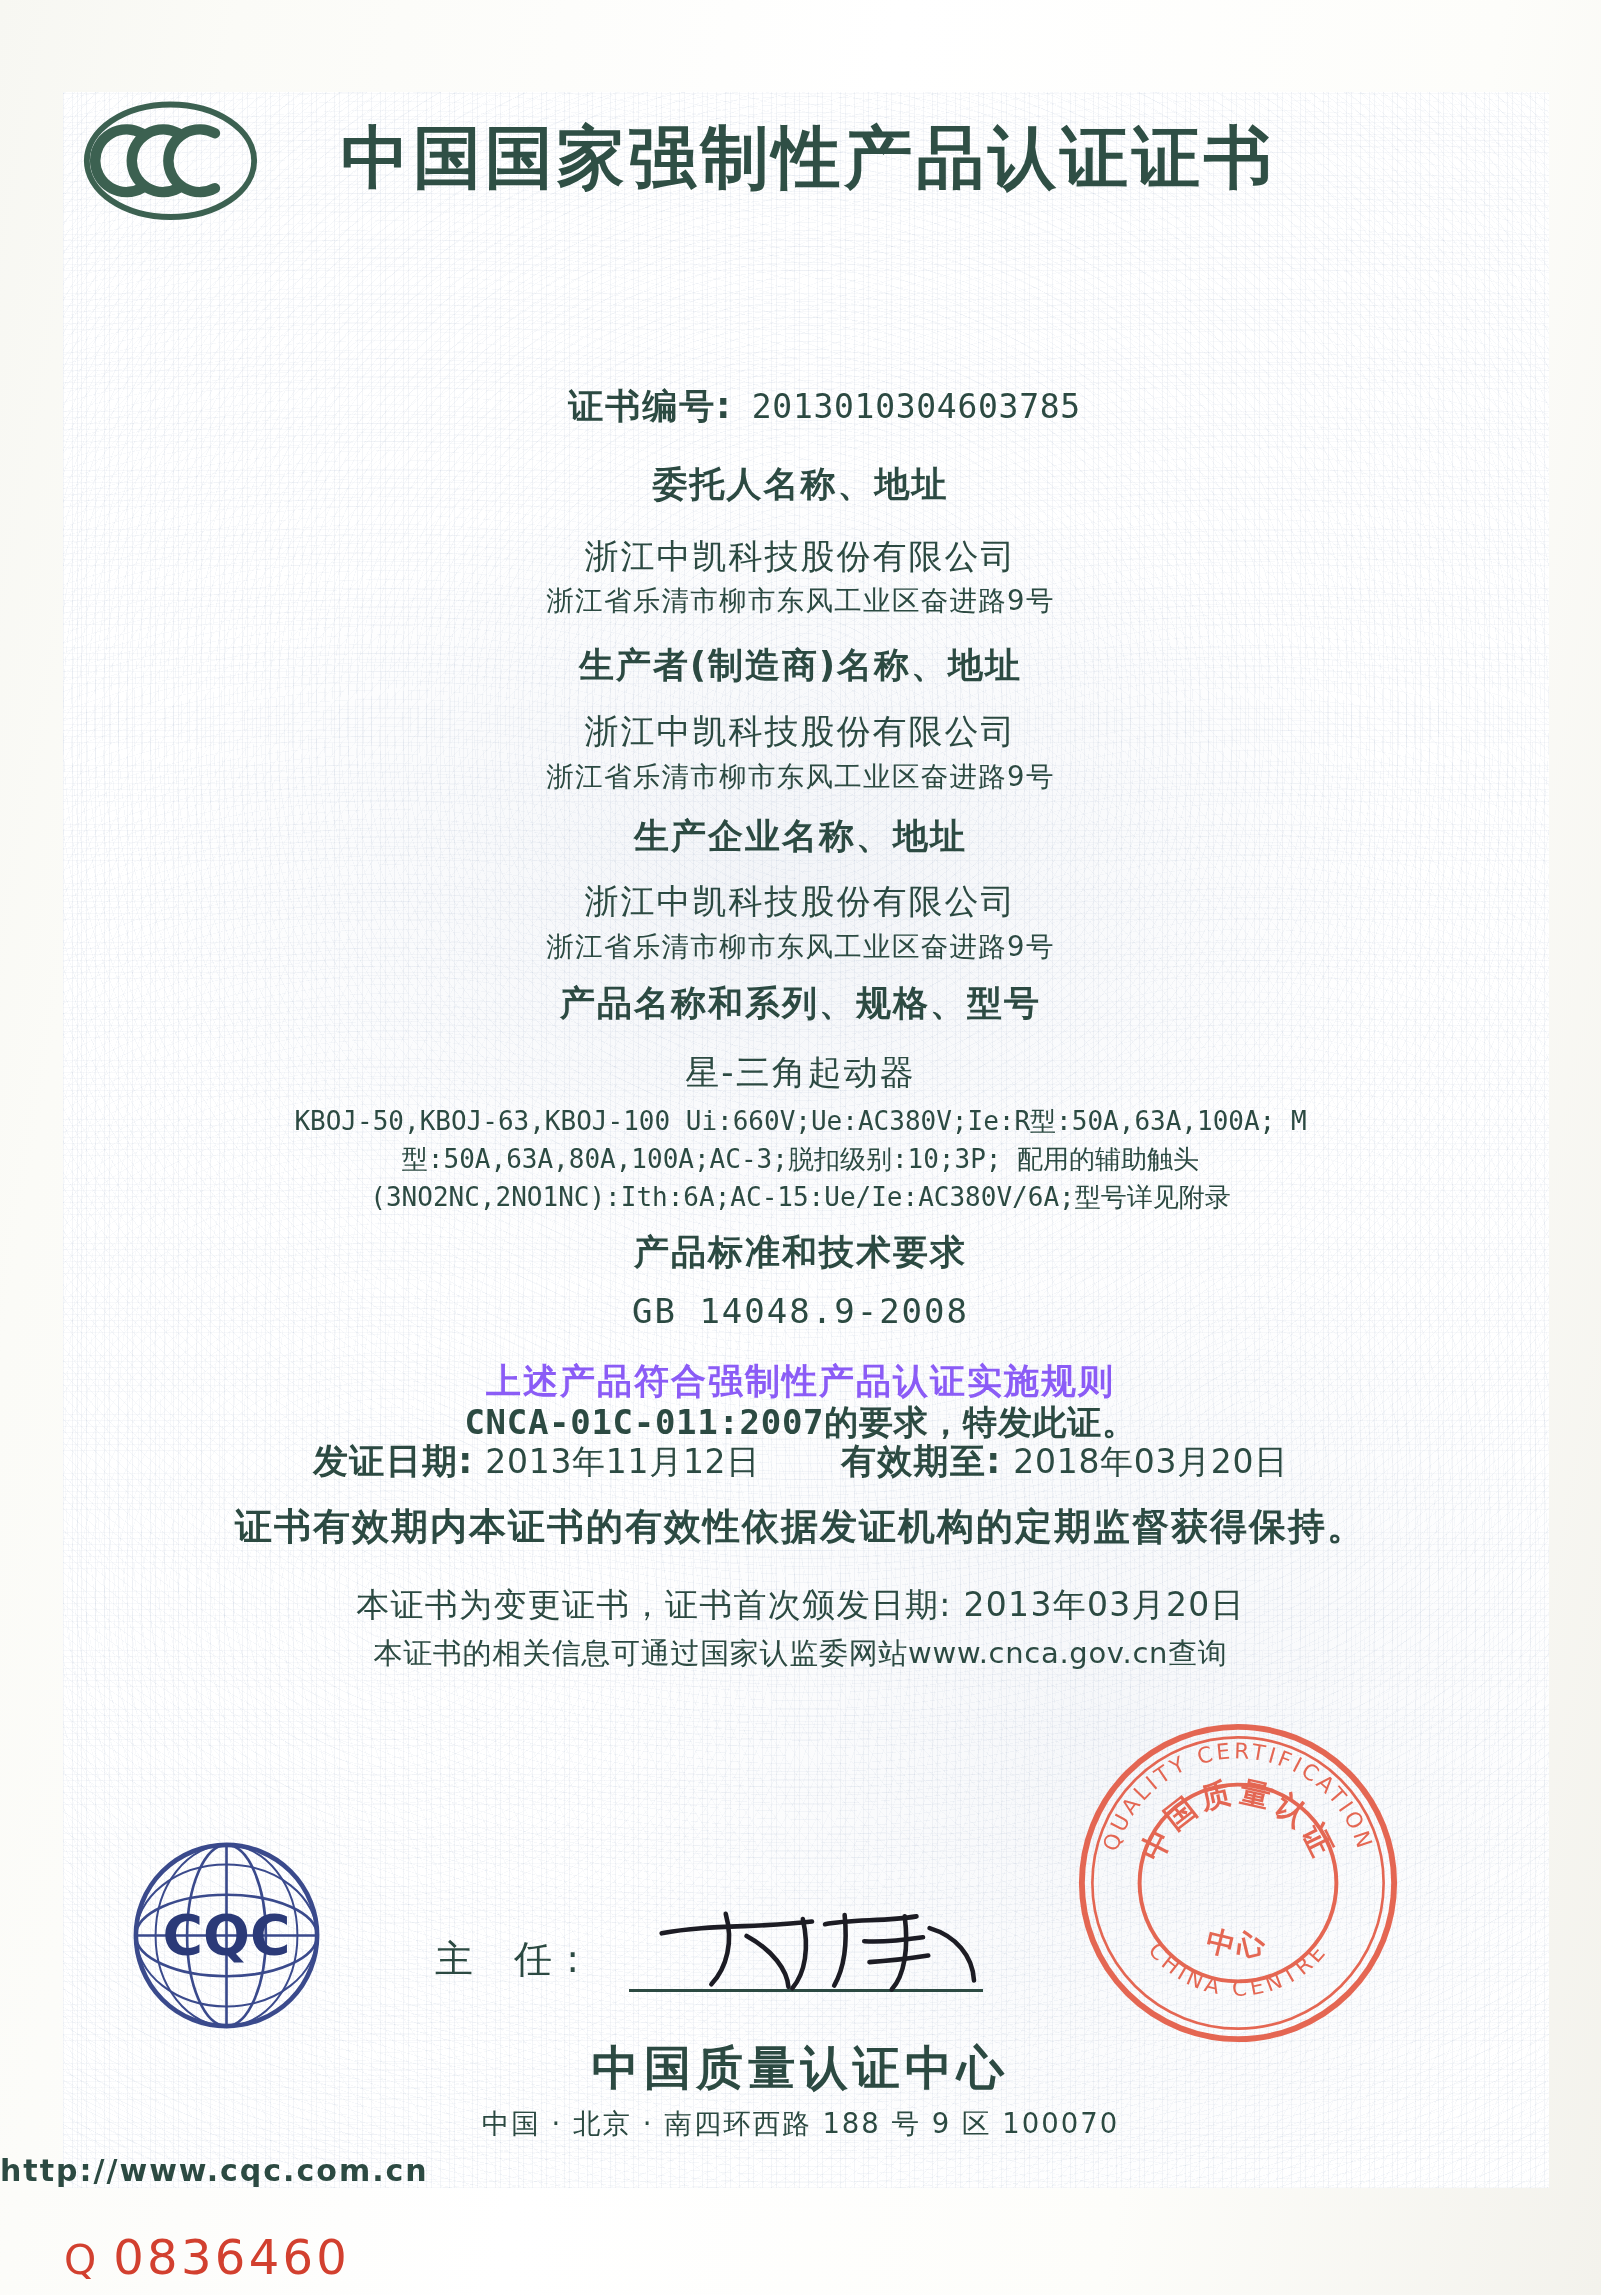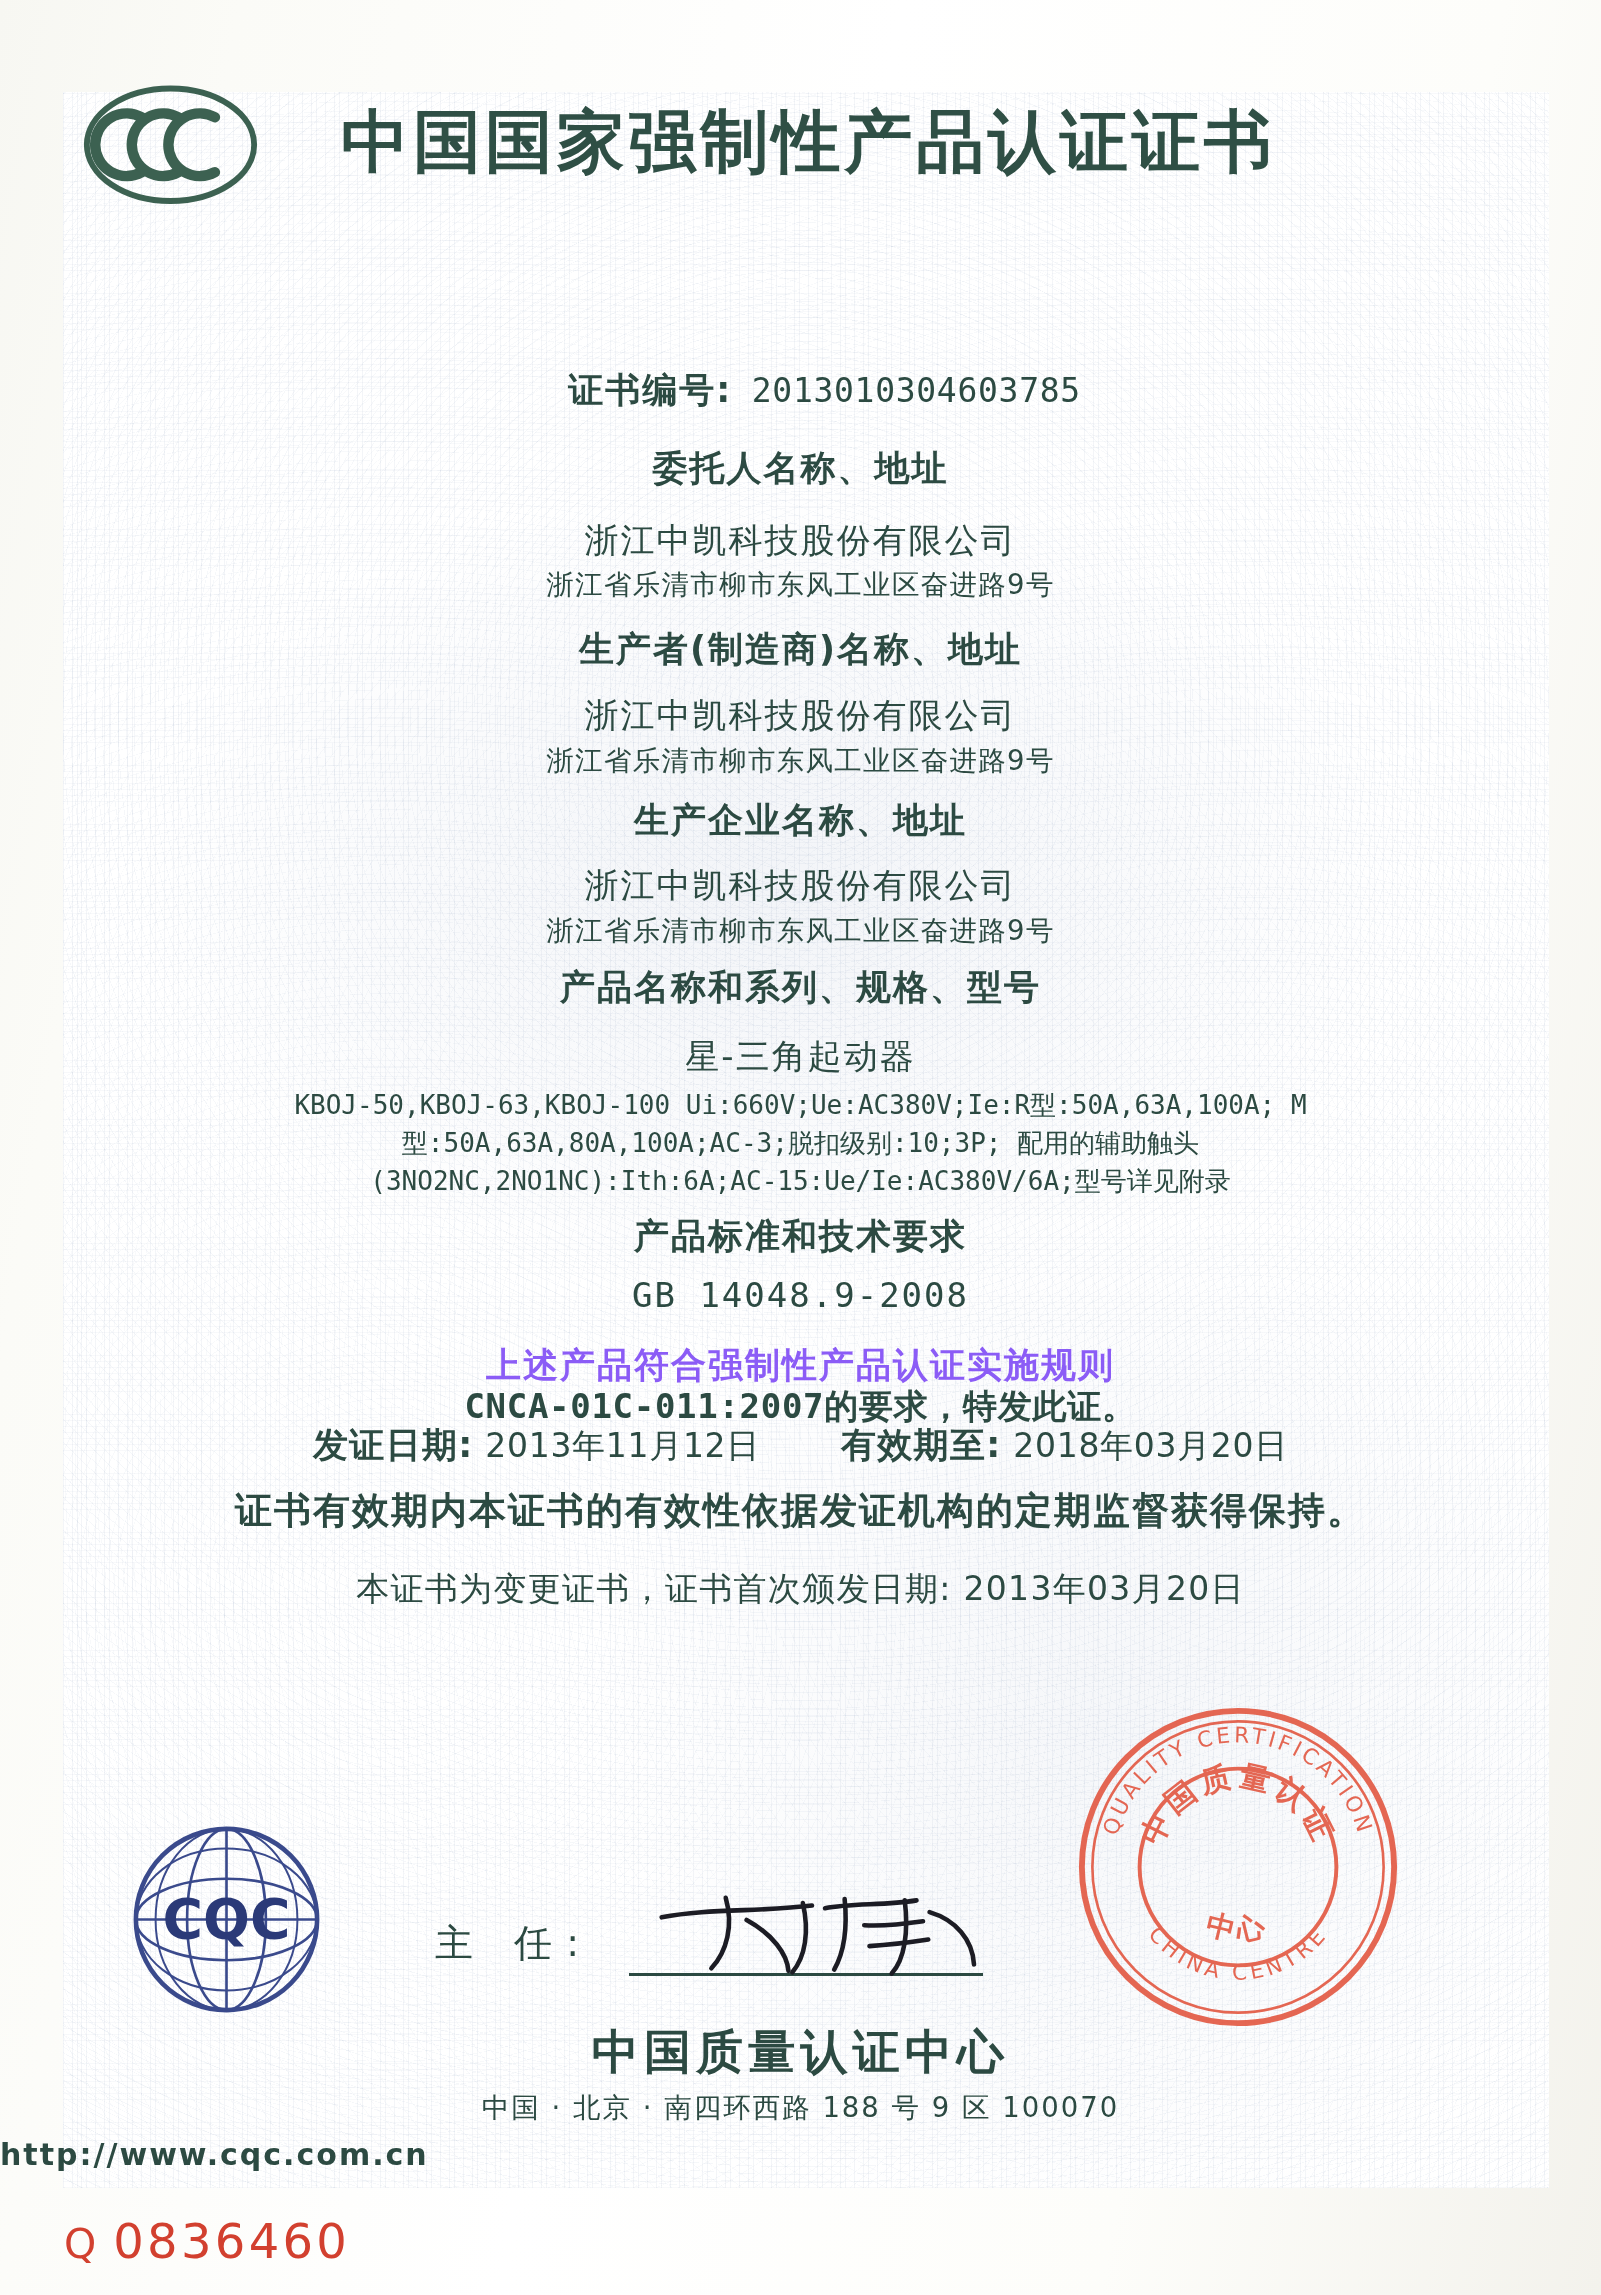--- a/index.html
+++ b/index.html
@@ -45,20 +45,21 @@
     background:
       repeating-radial-gradient(circle at 50% 30%, rgba(120,145,180,0.07) 0px, rgba(120,145,180,0.07) 0.7px, rgba(255,255,255,0) 0.7px, rgba(255,255,255,0) 7.9px),
       repeating-radial-gradient(circle at 22% 72%, rgba(120,145,180,0.055) 0px, rgba(120,145,180,0.055) 0.7px, rgba(255,255,255,0) 0.7px, rgba(255,255,255,0) 9.2px),
       repeating-radial-gradient(circle at 80% 65%, rgba(120,145,180,0.05) 0px, rgba(120,145,180,0.05) 0.7px, rgba(255,255,255,0) 0.7px, rgba(255,255,255,0) 10.5px);
     pointer-events: none;
   }
   .content {
     position: absolute;
     inset: 0;
     z-index: 5;
+    margin-top: 16px;
   }
 
   
   .header {
     position: absolute;
     left: 0;
     top: 72px;
     width: 100%;
     height: 151px;
   }
@@ -356,20 +357,21 @@
         <span class="date-value">2013年11月12日</span>
       </div>
       <div class="date-pair">
         <span class="date-label">有效期至:</span>
         <span class="date-value">2018年03月20日</span>
       </div>
     </div>
 
     <div class="row notice-bold" style="top:1486px;">证书有效期内本证书的有效性依据发证机构的定期监督获得保持。</div>
     <div class="row notice-1" style="top:1567px;">本证书为变更证书，证书首次颁发日期: 2013年03月20日</div>
+    <div class="row notice-2" style="top:1618px;">本证书的相关信息可通过国家认监委网站www.cnca.gov.cn查询</div>
 
     <div class="cqc-logo">
       <svg width="197" height="197" viewBox="0 0 300 300">
         <circle cx="150" cy="150" r="138" fill="none" stroke="#3a4a8c" stroke-width="7"></circle>
         <ellipse cx="150" cy="150" rx="138" ry="62" fill="none" stroke="#3a4a8c" stroke-width="4"></ellipse>
         <ellipse cx="150" cy="150" rx="138" ry="108" fill="none" stroke="#3a4a8c" stroke-width="3"></ellipse>
         <ellipse cx="150" cy="150" rx="60" ry="138" fill="none" stroke="#3a4a8c" stroke-width="4"></ellipse>
         <ellipse cx="150" cy="150" rx="108" ry="138" fill="none" stroke="#3a4a8c" stroke-width="3"></ellipse>
         <line x1="12" y1="150" x2="288" y2="150" stroke="#3a4a8c" stroke-width="4"></line>
         <line x1="150" y1="12" x2="150" y2="288" stroke="#3a4a8c" stroke-width="4"></line>

